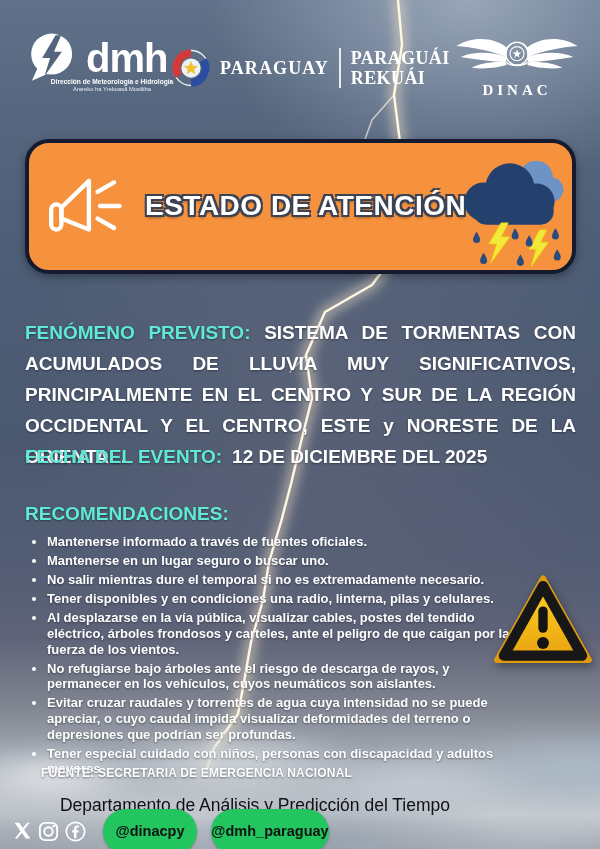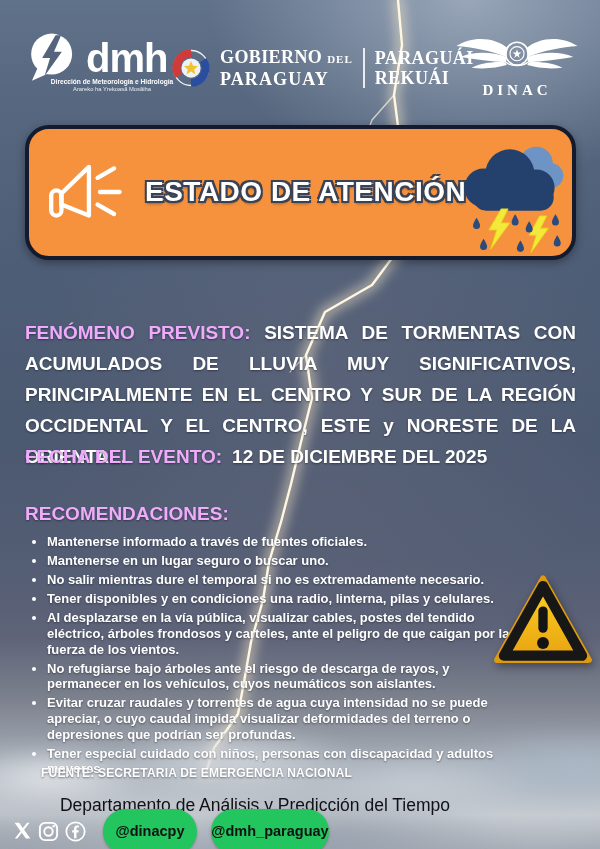--- a/index.html
+++ b/index.html
@@ -39,34 +39,34 @@
   .gob .txt{margin-left:8px;line-height:20px;font-weight:700;}
   .gob .l1{font-size:18px;letter-spacing:.4px;}
   .gob .l1 .small{font-size:11px;letter-spacing:1px;}
   .gob .l2{font-size:18px;letter-spacing:1.1px;}
   .gob .div{width:2px;height:40px;background:rgba(255,255,255,.85);margin:0 10px;}
   .gob .guarani{line-height:20px;font-weight:700;font-size:18px;letter-spacing:.4px;}
   .dinac{position:absolute;left:452px;top:32px;width:130px;text-align:center;}
   .dinac .name{margin-top:-6px;color:#fff;font-family:"Liberation Serif","DejaVu Serif",serif;font-size:15px;letter-spacing:4px;font-weight:700;}
   
   .banner{
-    position:absolute;left:25px;top:125px;width:543px;height:127px;
+    position:absolute;left:25px;top:139px;width:543px;height:127px;
     background:#F6923D;border:4px solid #141B2E;border-radius:24px;
     box-shadow:0 3px 8px rgba(0,0,0,.35);
   }
   .banner .title{
     position:absolute;left:116px;top:47px;font-size:28px;font-weight:800;color:#fff;letter-spacing:.5px;white-space:nowrap;
     text-shadow:-2px -2px 0 #3a4254,2px -2px 0 #3a4254,-2px 2px 0 #3a4254,2px 2px 0 #3a4254,0 3px 3px rgba(0,0,0,.35);
   }
   .banner .mega{position:absolute;left:12px;top:30px;}
   .banner .storm{position:absolute;right:6px;top:4px;}
   
   .shadowed{text-shadow:0 1px 2px rgba(10,15,25,.45);}
   .phen{position:absolute;left:25px;top:317px;width:551px;font-size:19px;font-weight:700;line-height:31px;color:#fff;text-align:justify;}
-  .ylw{color:#f0abfc;}
+  .ylw{color:#5eead4;}
   .date{position:absolute;left:25px;top:446px;font-size:19px;font-weight:700;color:#fff;}
   .date .ylw{margin-right:10px;}
   .reco-h{position:absolute;left:25px;top:503px;font-size:19px;font-weight:700;}
   ul.reco{position:absolute;left:25px;top:534px;width:472px;margin:0;padding:0 0 0 22px;color:#fff;}
   ul.reco li{font-size:13px;font-weight:700;line-height:15.6px;margin-bottom:3.5px;}
   .fuente{position:absolute;left:25px;top:766px;font-size:12px;font-weight:700;color:#fff;letter-spacing:.2px;margin-left:16px;}
   .warning{position:absolute;left:492px;top:572px;filter:drop-shadow(2px 4px 4px rgba(0,0,0,.35));}
   
   .dept{position:absolute;left:25px;top:795px;width:460px;text-align:center;font-size:17.5px;font-weight:400;color:#101016;}
   .soc{position:absolute;left:12px;top:817px;height:28px;display:flex;align-items:center;gap:4px;}
@@ -115,21 +115,20 @@
 
     <div class="gob">
       <svg width="42" height="42" viewBox="0 0 48 48">
         <circle cx="24" cy="24" r="20" fill="none" stroke="rgba(255,255,255,.9)" stroke-width="1.6"></circle>
         <path d="M24,7 A17,17 0 0,0 10,33" fill="none" stroke="#D23A3A" stroke-width="9"></path>
         <path d="M24,41 A17,17 0 0,0 38,15" fill="none" stroke="#2B4DA0" stroke-width="9"></path>
         <circle cx="24" cy="24" r="11" fill="#EDF2F7"></circle>
         <path d="M24,16 L26.3,21.4 L32,21.8 L27.6,25.6 L29,31 L24,28 L19,31 L20.4,25.6 L16,21.8 L21.7,21.4 Z" fill="#F2C22E"></path>
       </svg>
       <div class="txt">
-        <div class="l1"><span>GOBIERNO</span> <span class="small">DEL</span></div>
         <div class="l2">PARAGUAY</div>
       </div>
       <div class="div"></div>
       <div class="guarani">
         <div>PARAGUÁI</div>
         <div>REKUÁI</div>
       </div>
     </div>
 
     <div class="dinac">

